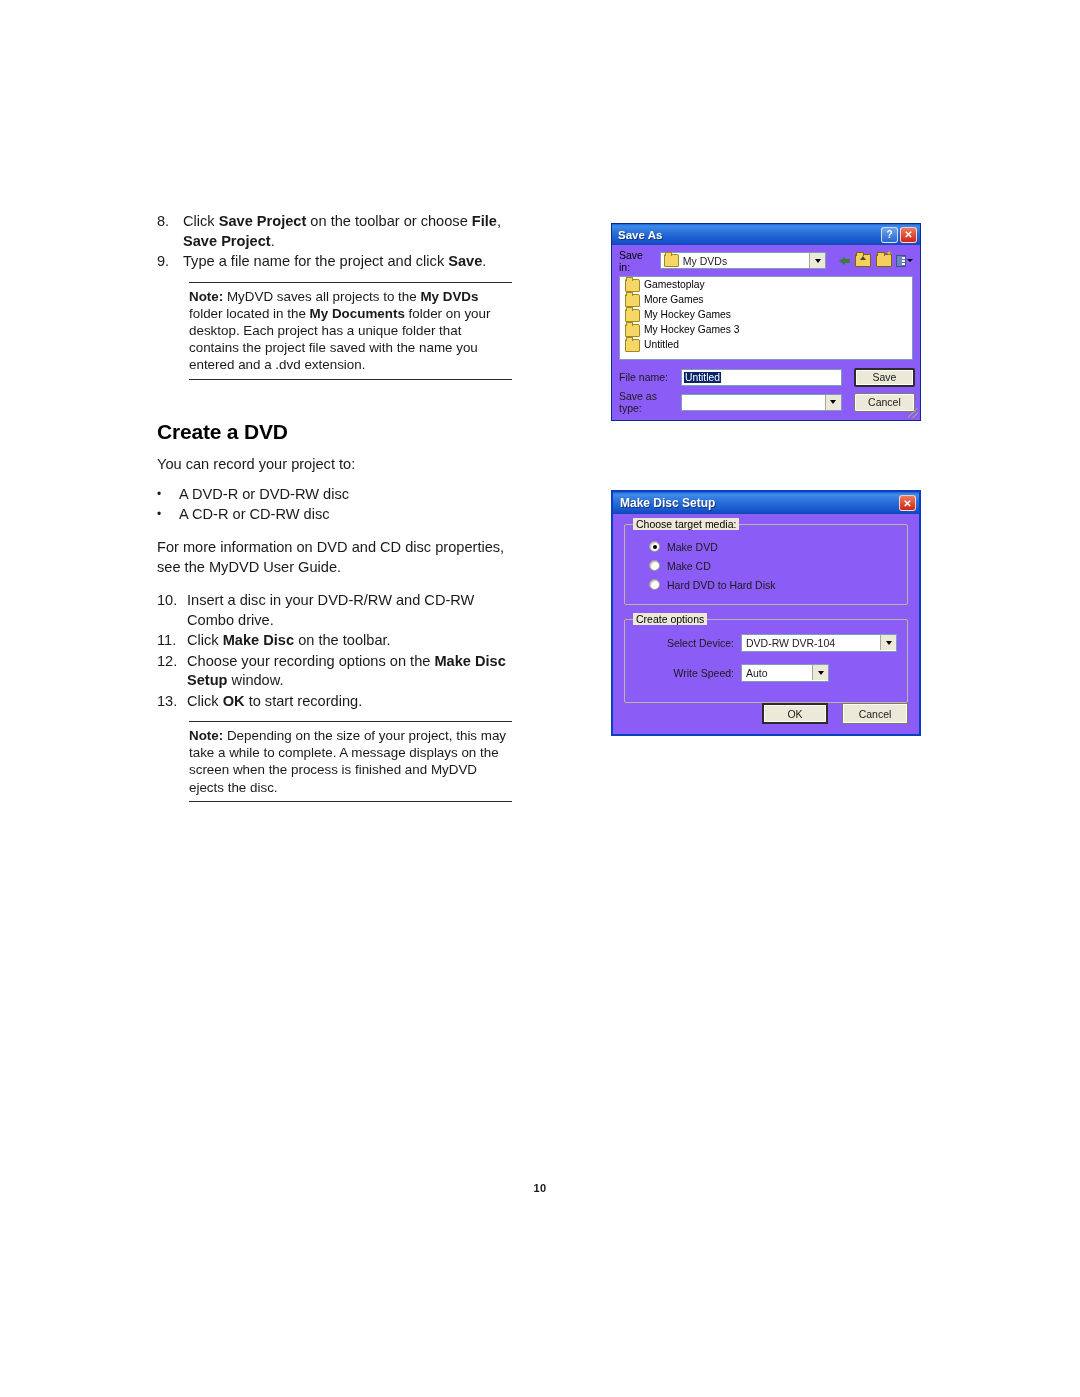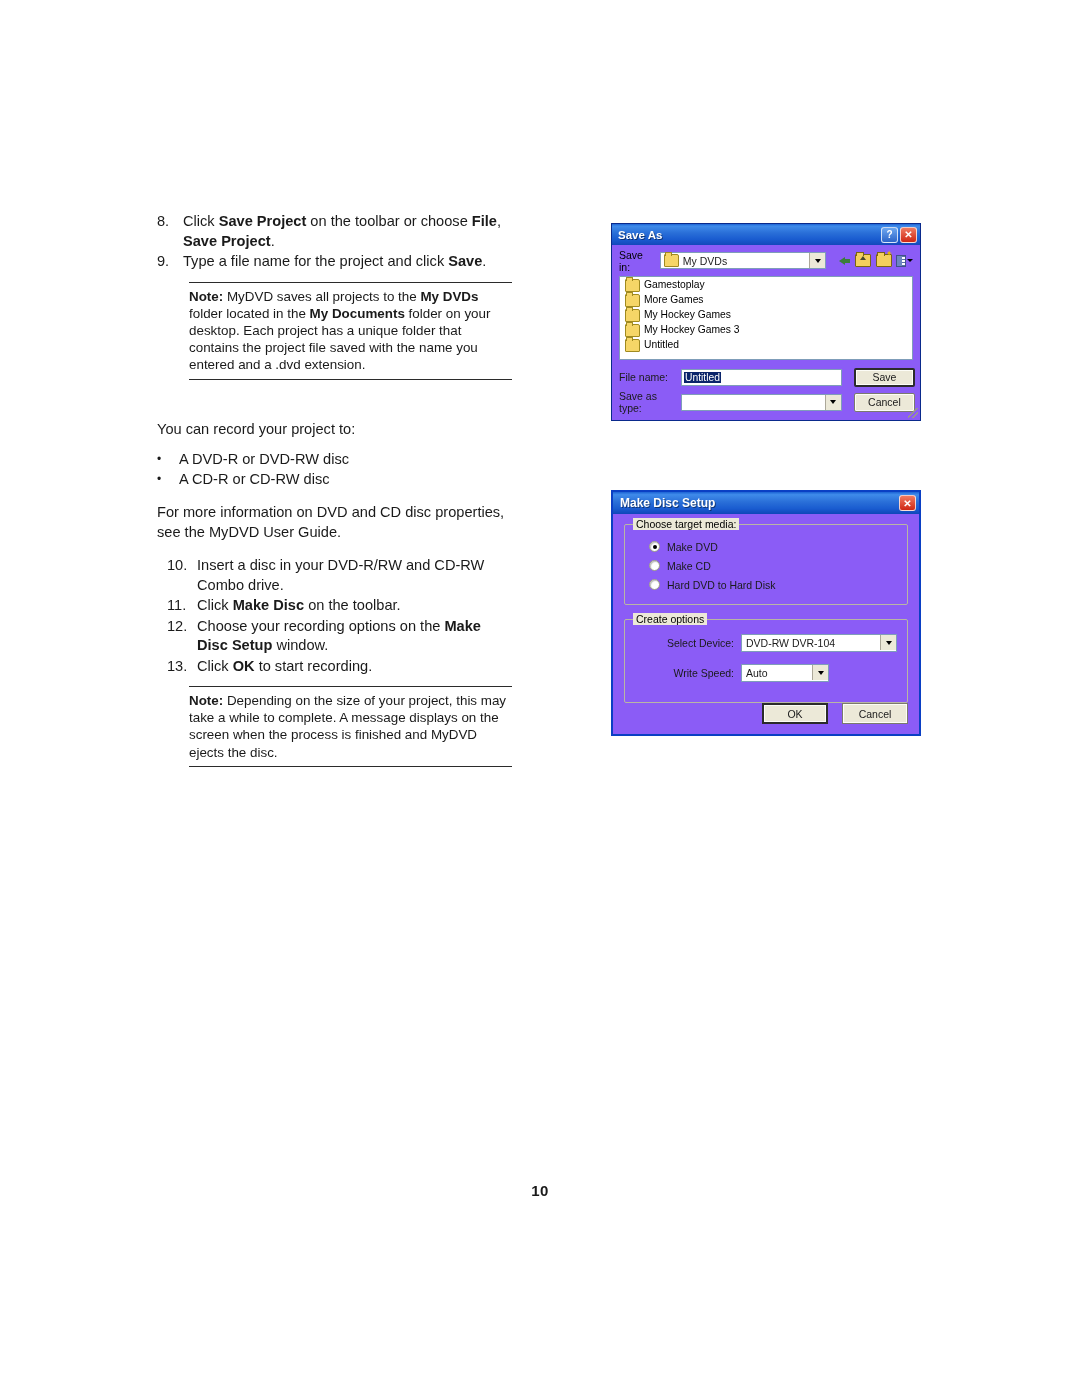--- a/index.html
+++ b/index.html
@@ -32,21 +32,21 @@
     display: flex;
     font-size: 14.6px;
     line-height: 19.5px;
     margin-bottom: 1px;
   }
   .ol-num {
     width: 26px;
     flex: 0 0 26px;
     text-align: left;
   }
-  .ol-num.wide { width: 30px; flex: 0 0 30px; margin-left: 10px; }
+  .ol-num.wide { width: 30px; flex: 0 0 30px; }
   .ol-body { flex: 1; }
   b { font-weight: bold; }
 
   .note-box {
     border-top: 1.6px solid #2b2b2b;
     border-bottom: 1.6px solid #2b2b2b;
     margin-top: 10px;
     padding: 5px 0 5px 0;
     font-size: 13.4px;
     line-height: 17.2px;
@@ -70,21 +70,21 @@
     text-align: left;
     font-size: 12px;
     line-height: 20px;
   }
 
   .page-number {
     position: absolute;
     left: 0; right: 0;
     top: 1182px;
     text-align: center;
-    font-size: 15px;
+    font-size: 11px;
     font-weight: bold;
     letter-spacing: 0.5px;
     color: #1a1a1a;
   }
 
   
   .xp-dialog {
     position: absolute;
     background: #8b5cf6;
     border: 1px solid #0a2a8c;
@@ -447,20 +447,21 @@
       <span class="ol-body">Type a file name for the project and click <b>Save</b>.</span>
     </div>
   </div>
 
   <div class="note-box">
     <span><b>Note:</b> MyDVD saves all projects to the <b>My DVDs</b> folder located in the <b>My Documents</b> folder on your desktop. Each project has a unique folder that contains the project file saved with the name you entered and a .dvd extension.</span>
   </div>
 
   <div style="height:40px"></div>
 
+  <h2 class="section-title">Create a DVD</h2>
 
   <p class="para">You can record your project to:</p>
 
   <div class="gap-xs"></div>
 
   <div class="bullets">
     <div class="bullet-item">
       <span class="bullet-dot">•</span>
       <span>A DVD-R or DVD-RW disc</span>
     </div>

